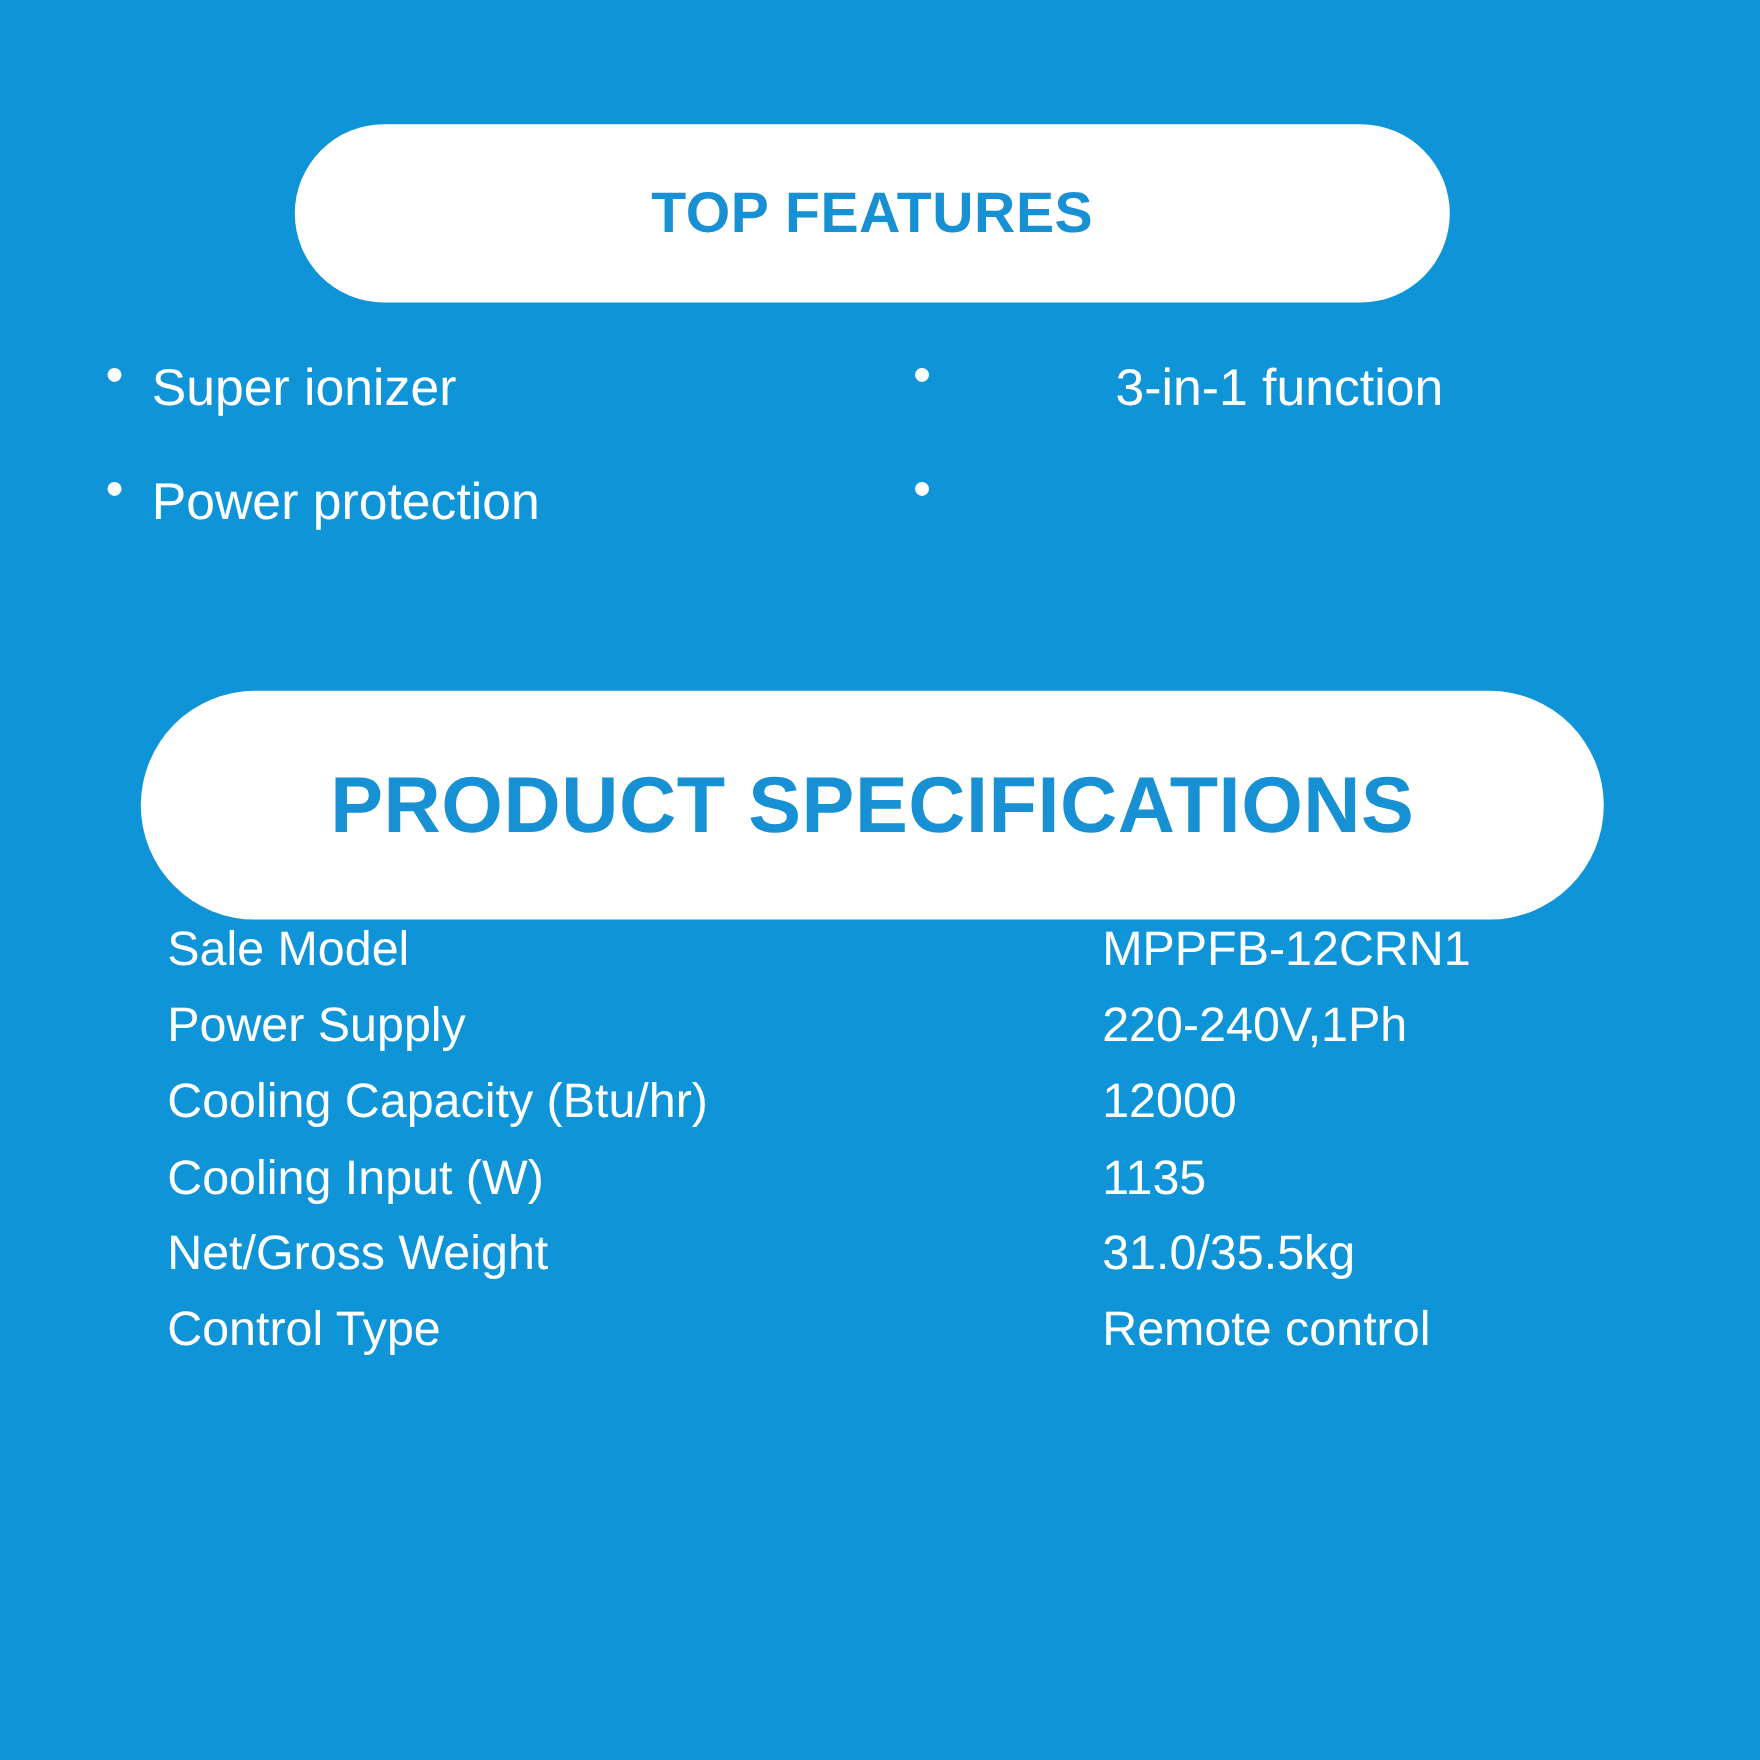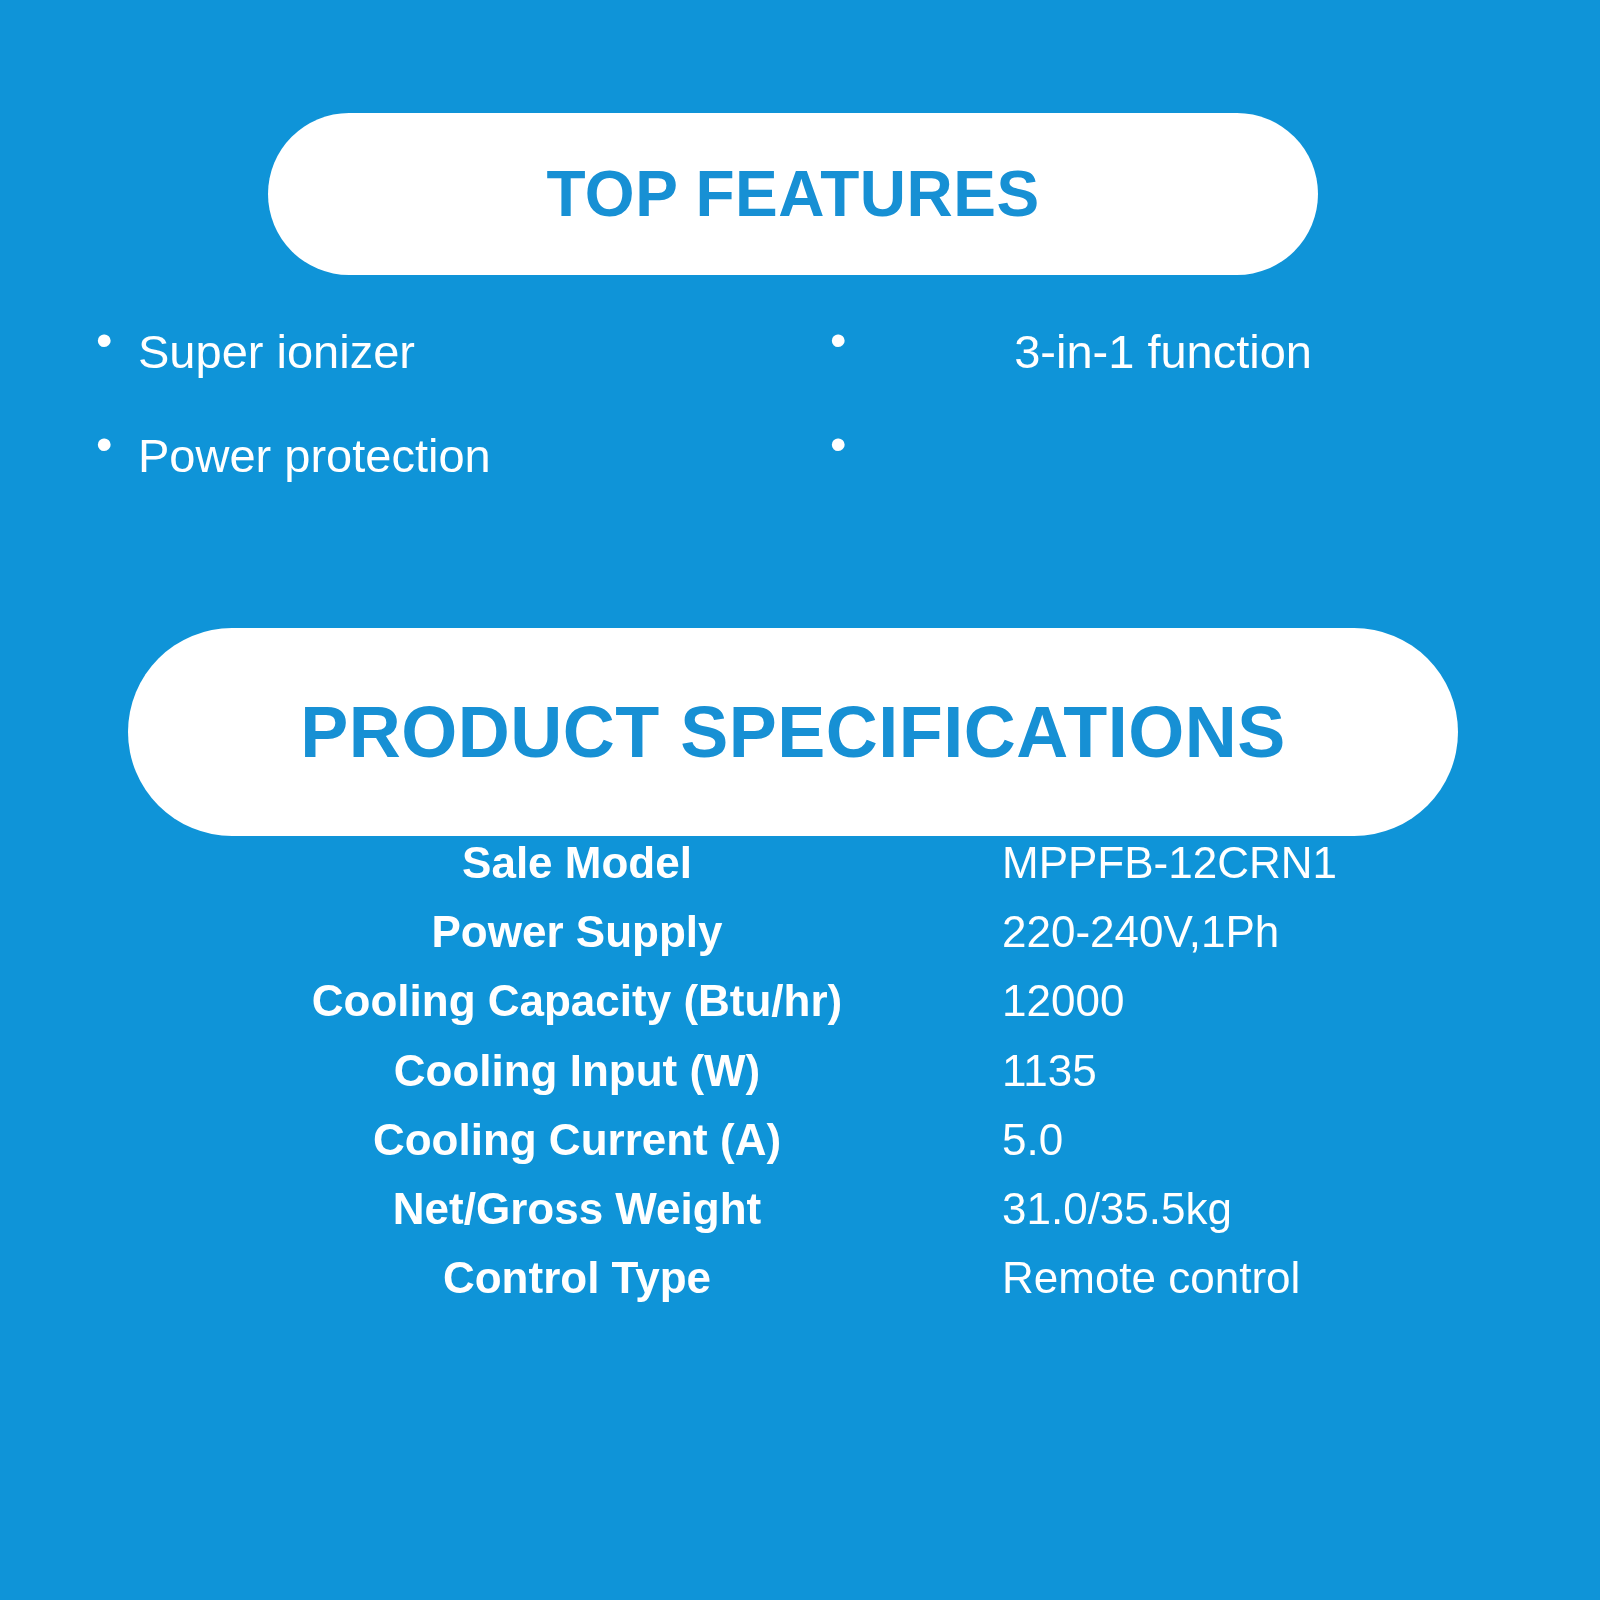--- a/index.html
+++ b/index.html
@@ -31,21 +31,21 @@
     align-items: center;
     justify-content: center;
     letter-spacing: 0.5px;
   }
   .pill-features {
     position: absolute;
     left: 268px;
     top: 113px;
     width: 1050px;
     height: 162px;
-    font-size: 64px;
+    font-size: 52px;
   }
   .pill-specs {
     position: absolute;
     left: 128px;
     top: 628px;
     width: 1330px;
     height: 208px;
     font-size: 72px;
   }
 
@@ -98,24 +98,23 @@
     border-collapse: collapse;
   }
   .spec-table td {
     padding: 0 0 23px 0;
     vertical-align: top;
     color: #ffffff;
     font-size: 44px;
     line-height: 1.05;
   }
   .spec-label {
-    font-weight: bold;
+    font-weight: normal;
     width: 850px;
     white-space: nowrap;
-    text-align: center;
   }
   .spec-value {
     font-weight: normal;
     white-space: nowrap;
   }
 </style>
 </head>
 <body>
 
 <div class="page">
@@ -158,24 +157,20 @@
       </tr>
       <tr>
         <td class="spec-label">Cooling Capacity (Btu/hr)</td>
         <td class="spec-value">12000</td>
       </tr>
       <tr>
         <td class="spec-label">Cooling Input (W)</td>
         <td class="spec-value">1135</td>
       </tr>
       <tr>
-        <td class="spec-label">Cooling Current (A)</td>
-        <td class="spec-value">5.0</td>
-      </tr>
-      <tr>
         <td class="spec-label">Net/Gross Weight</td>
         <td class="spec-value">31.0/35.5kg</td>
       </tr>
       <tr>
         <td class="spec-label">Control Type</td>
         <td class="spec-value">Remote control</td>
       </tr>
     </tbody>
   </table>
 

